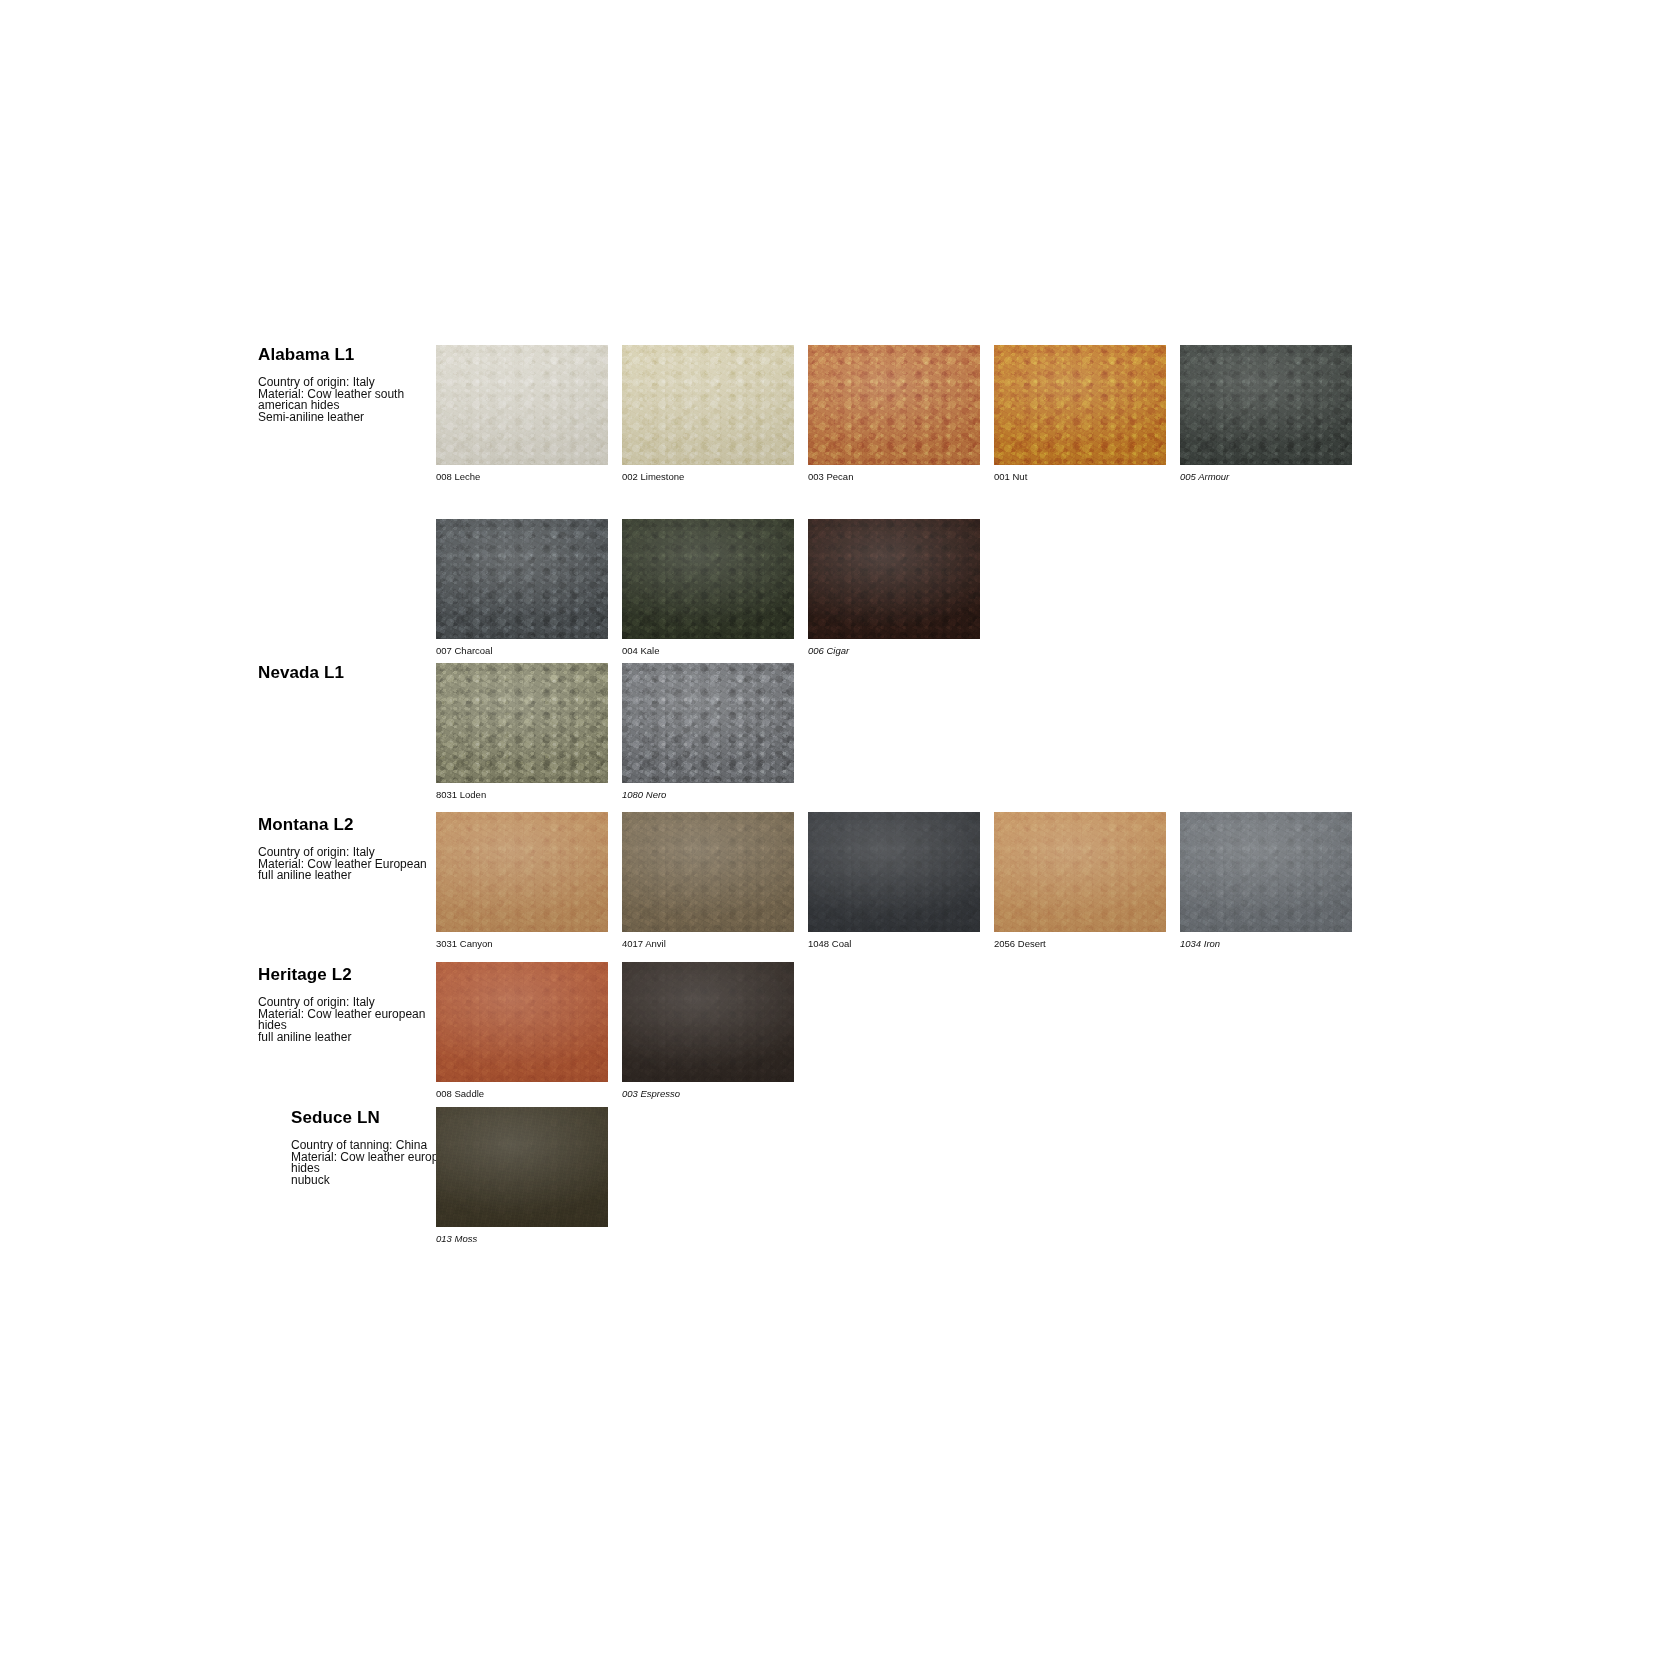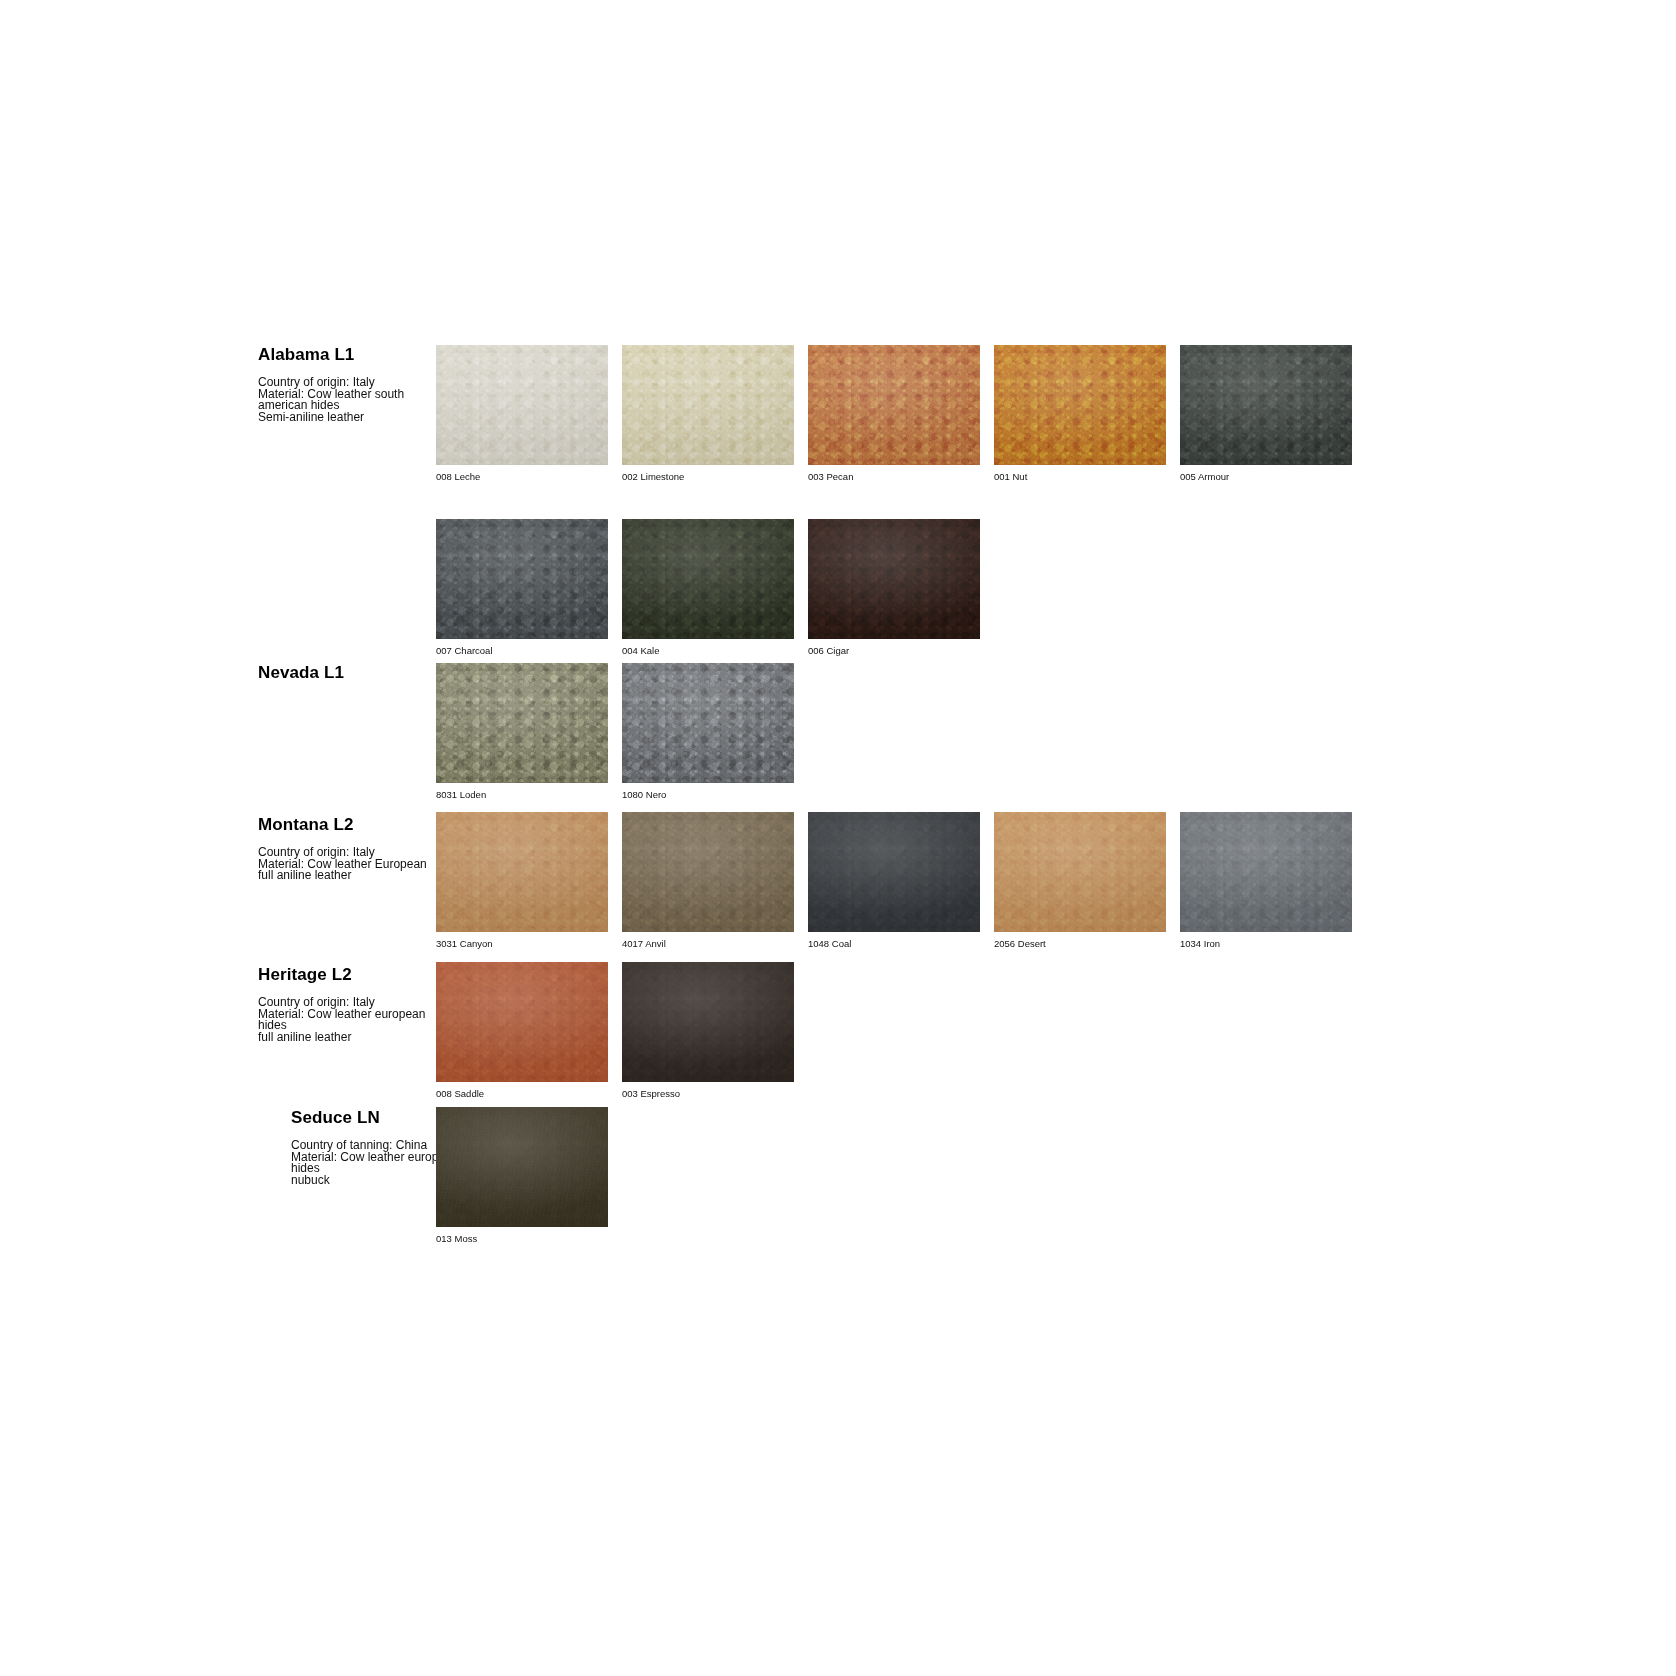--- a/index.html
+++ b/index.html
@@ -71,21 +71,21 @@
     display: flex;
     flex-direction: row;
   }
   .row + .row {
     margin-top: 36px;
   }
   .swatch-cell {
     width: 172px;
     margin-right: 14px;
   }
-  .swatch-cell:last-child { margin-right: 0; }
+  .swatch-cell:last-child { margin-right: 0; font-style: italic; }
 
   .swatch {
     width: 172px;
     height: 120px;
     position: relative;
     overflow: hidden;
     background-repeat: repeat;
   }
   .swatch .grainA,
   .swatch .grainB,

